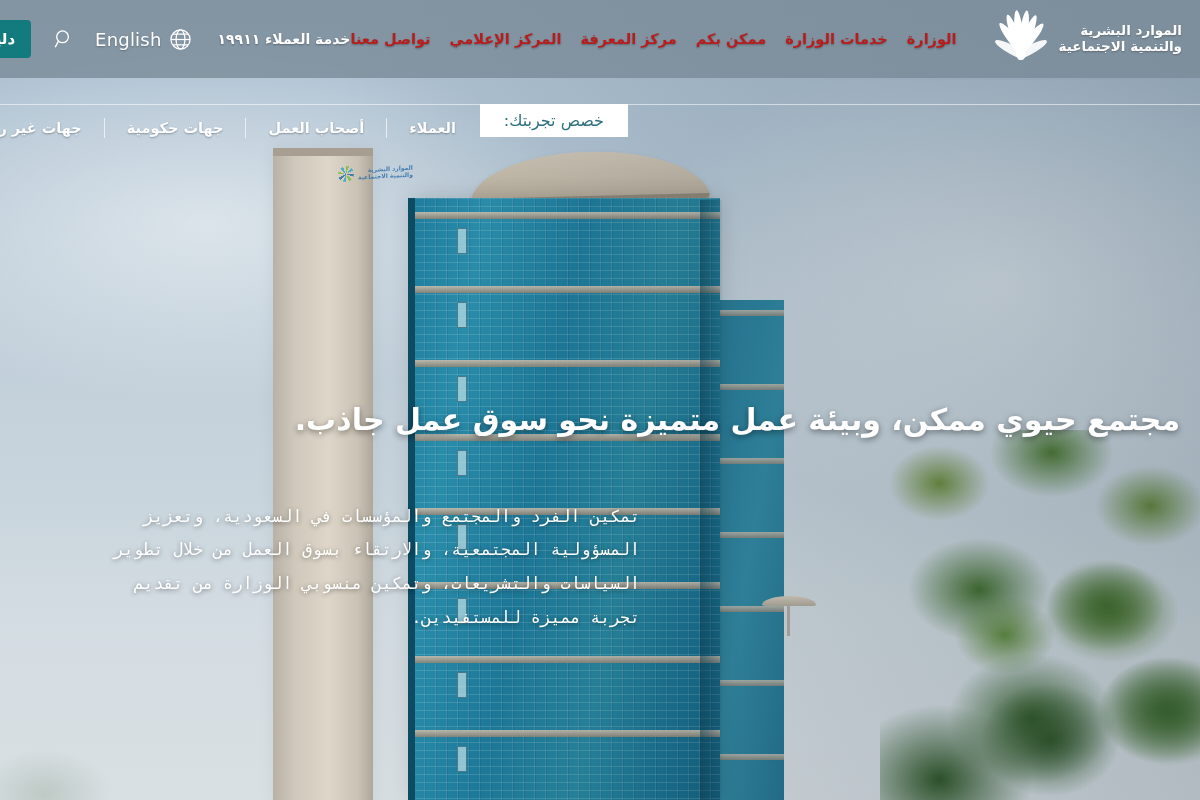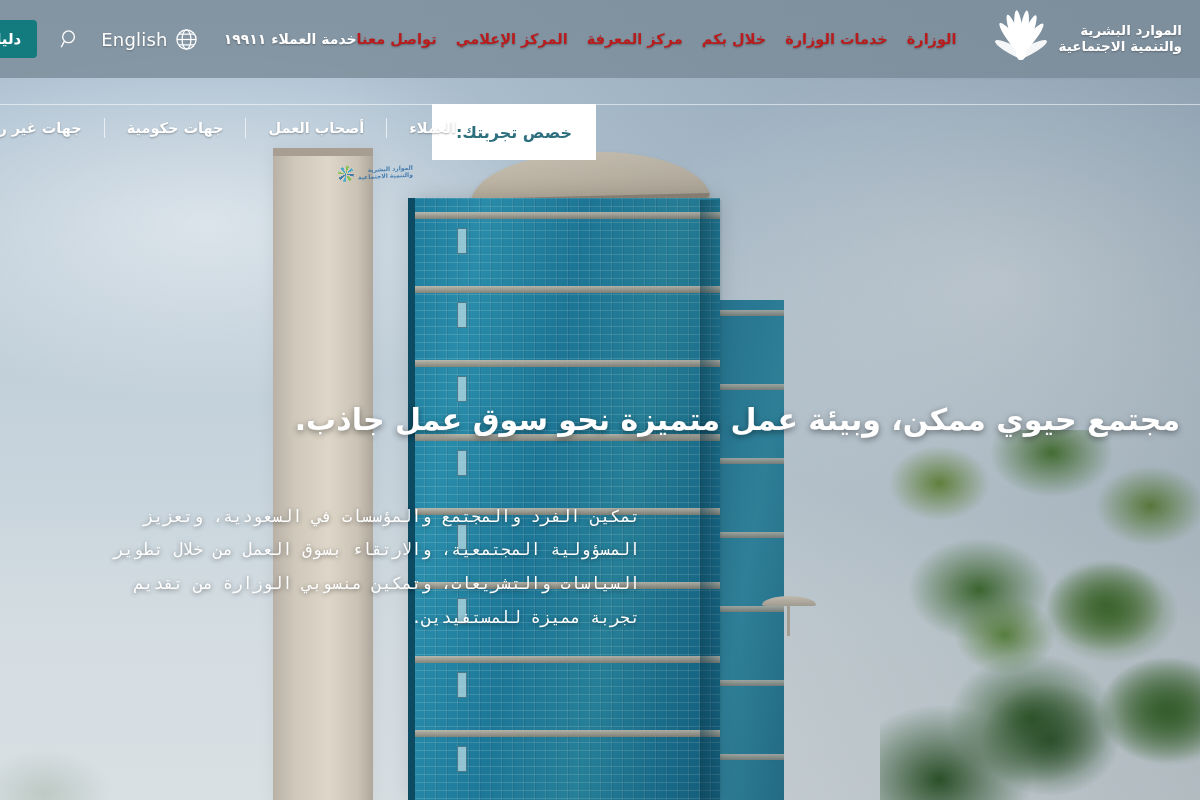--- a/index.html
+++ b/index.html
@@ -278,26 +278,26 @@
     position: absolute; left: 0; top: 104px; width: 1200px; height: 48px;
     display: flex; align-items: stretch; justify-content: flex-start;
     padding-right: 0;
     z-index: 19;
   }
   .tabstrip-line {
     position: absolute; left: 0; top: 0; width: 1200px; height: 1px;
     background: rgba(255,255,255,.55);
   }
   .tab-active {
-    position: absolute; right: 604px; top: 0; height: 56px;
+    position: absolute; right: 572px; top: 0; height: 33px;
     background: #ffffff;
     color: #2e6f7e;
     display: flex; align-items: center; justify-content: center;
     padding: 0 24px;
-    font-size: 16px; font-weight: bold;
+    font-size: 16px; font-weight: normal;
     white-space: nowrap; cursor: pointer;
   }
   .tablist {
     position: absolute; right: 722px; top: 0; height: 48px;
     display: flex; align-items: center;
   }
   .tablist a {
     color: #ffffff; font-size: 14.5px; font-weight: bold;
     text-decoration: none; white-space: nowrap;
     padding: 0 22px;
@@ -428,21 +428,21 @@
           <i></i>
           <i></i>
           <i></i>
           <i></i>
       </div>
     </div>
 
     <nav class="mainnav">
       <a href="#">الوزارة</a>
       <a href="#">خدمات الوزارة</a>
-      <a href="#">خلال بكم</a>
+      <a href="#">ممكن بكم</a>
       <a href="#">مركز المعرفة</a>
       <a href="#">المركز الإعلامي</a>
       <a href="#">تواصل معنا</a>
     </nav>
 
     <div class="topbar-spacer"></div>
 
     <div class="support-phone">خدمة العملاء ١٩٩١١</div>
 
     <div class="lang-switch">

